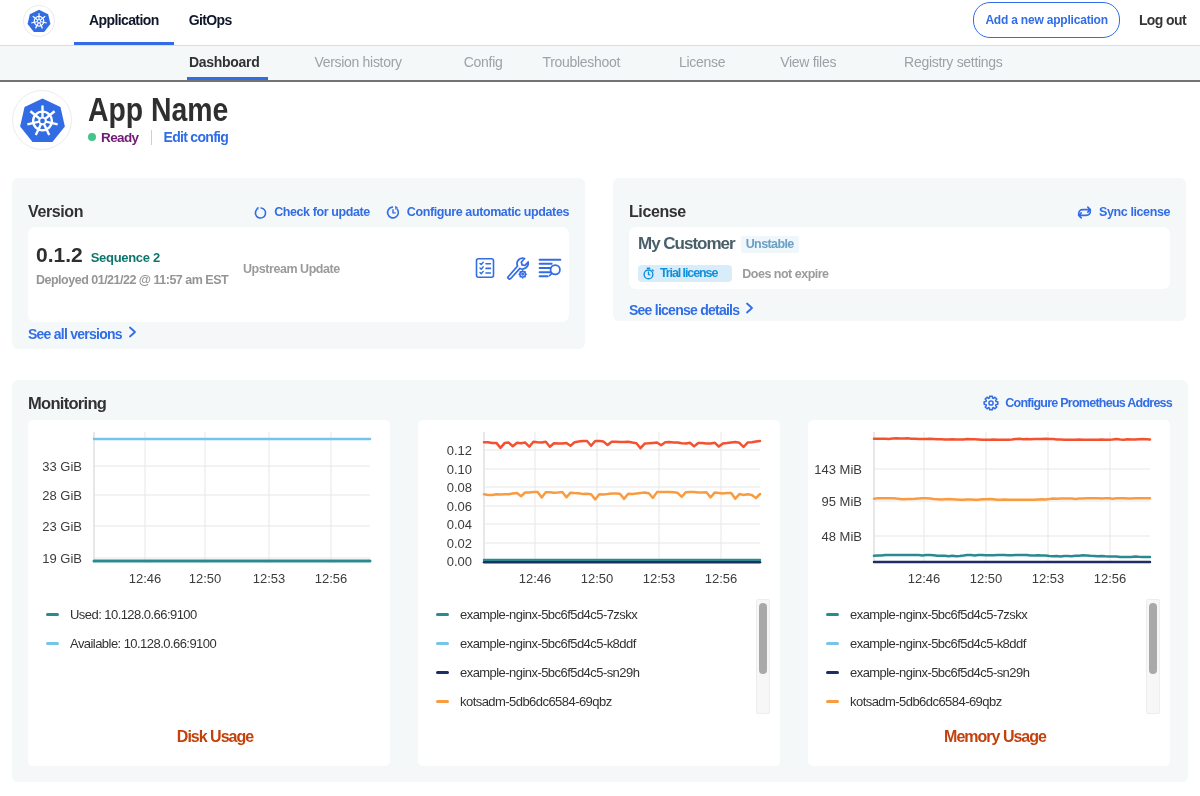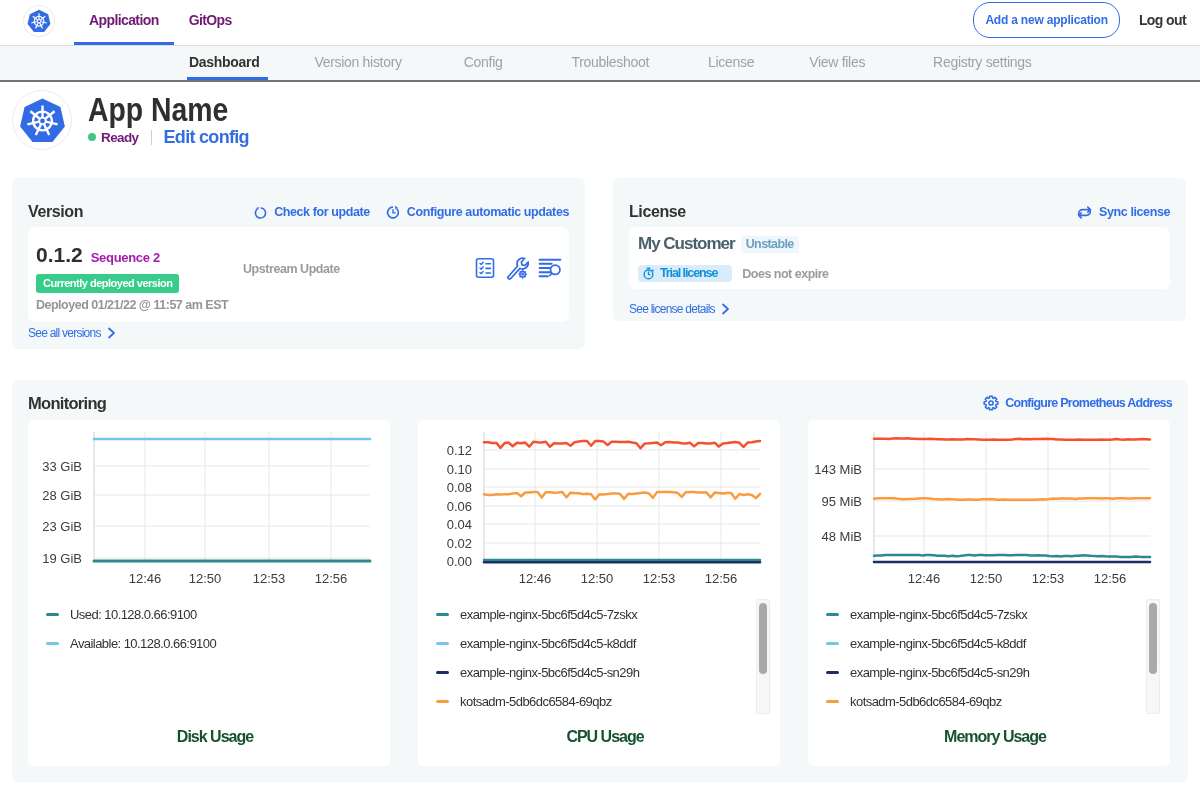--- a/index.html
+++ b/index.html
@@ -3,80 +3,80 @@
 <meta charset="utf-8">
 <style>
 * { margin:0; padding:0; box-sizing:border-box; }
 html,body { width:1200px; height:796px; background:#fff; font-family:"Liberation Sans", sans-serif; overflow:hidden; }
 a { text-decoration:none; }
 
 .navbar { height:46px; background:#fff; border-bottom:1px solid #dedede; position:relative; display:flex; align-items:stretch; }
 .nav-logo-c { position:absolute; left:24px; top:6px; width:30px; height:30px; border-radius:50%; background:#fff; box-shadow:0 0 0 1px #ececec; display:flex; align-items:center; justify-content:center; }
 .nav-logo { width:24px; height:24px; }
 .nav-tabs { margin-left:74px; display:flex; }
-.nav-tab { padding:0 15px 6px 15px; display:flex; align-items:center; font-size:14px; font-weight:600; letter-spacing:-0.6px; color:#701a75; position:relative; }
+.nav-tab { padding:0 15px 6px 15px; display:flex; align-items:center; font-size:14px; font-weight:600; letter-spacing:-0.6px; color:#0f172a; position:relative; }
 .nav-tab.active:after { content:""; position:absolute; left:0; right:0; bottom:0; height:3px; background:#326de6; }
 .nav-right { position:absolute; right:14px; top:0; height:40px; display:flex; align-items:center; }
 .btn-outline { display:inline-flex; align-items:center; justify-content:center; height:20px; padding:17px 11px; border:1px solid #326de6; border-radius:17px; color:#326de6; font-size:12px; font-weight:700; letter-spacing:-0.2px; background:#fff; }
 .logout { margin-left:19px; font-size:14px; font-weight:600; letter-spacing:-0.6px; color:#363636; }
 
 .subnav { height:36px; background:#f4f8f9; border-bottom:2px solid #737373; display:flex; padding-bottom:2px; }
 .sub-tab { display:flex; align-items:center; font-size:14px; letter-spacing:-0.3px; color:#9da2a6; position:relative; }
-.sub-tab:nth-child(1){margin-left:189px;} .sub-tab:nth-child(2){margin-left:55px;} .sub-tab:nth-child(3){margin-left:62px;} .sub-tab:nth-child(4){margin-left:69px;} .sub-tab:nth-child(5){margin-left:59px;} .sub-tab:nth-child(6){margin-left:55px;} .sub-tab:nth-child(7){margin-left:68px;}
+.sub-tab:nth-child(1){margin-left:189px;} .sub-tab:nth-child(2){margin-left:55px;} .sub-tab:nth-child(3){margin-left:62px;} .sub-tab:nth-child(4){margin-left:40px;} .sub-tab:nth-child(5){margin-left:59px;} .sub-tab:nth-child(6){margin-left:55px;} .sub-tab:nth-child(7){margin-left:68px;}
 .sub-tab.active { color:#323232; font-weight:700; }
 .sub-tab.active:after { content:""; position:absolute; left:-2px; right:-9px; bottom:-2px; height:3px; background:#326de6; }
 
 .app-header { height:96px; position:relative; background:#fff; }
 .app-icon { position:absolute; left:12px; top:8px; width:60px; height:60px; border-radius:50%; border:1px solid #ececec; background:#fff; display:flex; align-items:center; justify-content:center; }
 .app-title { position:absolute; left:88px; top:9px; font-size:33px; font-weight:700; color:#2f2f2f; transform:scaleX(0.86); transform-origin:0 0; white-space:nowrap; }
 .app-status { position:absolute; left:88px; top:46px; display:flex; align-items:center; height:18px; }
 .dot { width:8px; height:8px; border-radius:50%; background:#44c487; margin-right:5px; }
 .status-txt { font-size:13.5px; font-weight:600; letter-spacing:-0.6px; color:#701a75; }
 .vsep { width:1px; height:15px; background:#cfcfcf; margin:0 12px; }
-.editcfg { font-size:18px; font-weight:700; letter-spacing:-0.7px; color:#326de6; }
+.editcfg { font-size:14px; font-weight:700; letter-spacing:-0.7px; color:#326de6; }
 
 .cards-row { display:flex; margin:0 12px; gap:28px; }
 .card { background:#f4f8f9; border-radius:6px; padding:16px 16px 0 16px; }
 .card.version { width:573px; height:171px; }
 .card.license { width:573px; height:143px; }
 .card-head { display:flex; align-items:center; height:16px; margin-top:10px; }
 .card-title { font-size:16px; font-weight:700; letter-spacing:-0.4px; color:#323232; flex:1; }
 .head-link { display:flex; align-items:center; font-size:12.5px; font-weight:700; letter-spacing:-0.4px; color:#326de6; margin-left:15px; }
 .head-link svg { margin-right:6px; }
 .whitebox { background:#fff; border-radius:7px; margin-top:7px; position:relative; }
 .version .whitebox { height:95px; padding:14px 14px 0 8px; display:flex; }
 .license .whitebox { height:62px; padding:7px 14px 0 9px; }
 .license .see-link { margin-top:13px; }
 .vnum-row { display:flex; align-items:baseline; }
 .vnum { font-size:21px; font-weight:700; color:#2f2f2f; line-height:27px; }
-.vseq { font-size:13px; color:#a21caf; margin-left:8px; font-weight:600; letter-spacing:-0.3px;}
+.vseq { font-size:13px; color:#0f766e; margin-left:8px; font-weight:600; letter-spacing:-0.3px;}
 .green-pill { display:inline-block; margin-top:6px; background:#38cc8b; color:#fff; font-size:11px; font-weight:700; letter-spacing:-0.5px; padding:3px 7px 4px 7px; border-radius:3px; }
 .deployed { margin-top:5px; font-size:12.5px; font-weight:600; letter-spacing:-0.5px; color:#959595; }
 .upstream { position:absolute; left:215px; top:35px; font-size:12.5px; font-weight:700; letter-spacing:-0.45px; color:#9b9b9b; }
 .vicons { position:absolute; right:7px; top:29px; display:flex; align-items:center; gap:9px; }
-.see-link { display:flex; align-items:center; margin-top:4px; font-size:12px; font-weight:400; letter-spacing:-0.75px; color:#326de6; }
+.see-link { display:flex; margin-top:4px; font-size:14px; font-weight:700; letter-spacing:-0.75px; color:#326de6; }
 .see-link svg { margin-left:6px; }
 .cust-row { display:flex; align-items:center; }
 .cust-name { font-size:17px; font-weight:700; letter-spacing:-1px; color:#49606b; }
 .pill-unstable { margin-left:6px; background:#eff7fc; color:#6ba0c2; font-size:12.5px; font-weight:600; letter-spacing:-0.6px; padding:1px 5px 2px 5px; border-radius:2px; }
 .lic-row2 { display:flex; align-items:center; margin-top:11px; }
 .pill-trial { display:inline-flex; align-items:center; background:#d9ecf9; color:#1191dc; font-size:12.5px; font-weight:700; letter-spacing:-1.1px; padding:1px 15px 2px 4px; border-radius:4px; }
 .pill-trial svg { margin-right:5px; flex:none; }
 .noexpire { margin-left:10px; font-size:12.5px; font-weight:600; letter-spacing:-0.5px; color:#9b9b9b; }
 
 .monitoring { margin:31px 12px 0 12px; background:#f4f8f9; border-radius:6px; height:402px; padding:13px 16px 0 16px; position:relative; }
 .mon-head { display:flex; align-items:center; height:20px; }
 .mon-title { font-size:16.5px; font-weight:700; letter-spacing:-0.7px; color:#323232; flex:1; }
 .charts-row { display:flex; gap:28px; margin-top:7px; }
 .chart-card { width:362px; height:346px; background:#fff; border-radius:5px; position:relative; }
 .legend { position:absolute; left:0; top:180px; }
 .legend-row { height:29px; display:flex; align-items:center; }
 .dash { width:13px; height:3px; border-radius:2px; margin-left:18px; margin-right:11px; flex:none; }
 .legend-txt { font-size:13px; letter-spacing:-0.55px; color:#323232; }
-.chart-title { position:absolute; left:12px; right:0; top:308px; text-align:center; font-size:16px; font-weight:700; letter-spacing:-1px; color:#14532d; }
+.chart-title { position:absolute; left:12px; right:0; top:308px; text-align:center; font-size:16px; font-weight:700; letter-spacing:-1px; color:#c2410c; }
 .scrollbar { position:absolute; right:10px; top:179px; width:14px; height:115px; background:#f7f7f7; border:1px solid #ededed; border-radius:2px; }
 .thumb { position:absolute; left:2px; top:3px; width:8px; height:71px; background:#a9a9a9; border-radius:4px; }
 </style>
 </head>
 <body>
 
 <div class="navbar">
   <div class="nav-logo-c">
       <svg class="nav-logo" viewBox="0 0 100 100">
     <polygon points="50,3 88.2,21.4 97.6,62.7 71.2,95.8 28.8,95.8 2.4,62.7 11.8,21.4" fill="#326ce5"></polygon>
@@ -152,21 +152,20 @@
             <path d="M10.0 1.8 L12.8 3.5 L10.4 5.7 Z" fill="#326de6" stroke="none"></path>
             <path d="M8 5.8 L8 8.9 L10.2 8.9" stroke-width="1.4"></path>
           </svg>Configure automatic updates</a>
     </div>
     <div class="whitebox">
       <div>
         <div class="vnum-row">
             <span class="vnum">0.1.2</span>
             <span class="vseq">Sequence 2</span>
           </div>
-        <div><span class="green-pill">Currently deployed version</span></div>
         <div class="deployed">Deployed 01/21/22 @ 11:57 am EST</div>
       </div>
       <div class="upstream">Upstream Update</div>
       <div class="vicons">
         <svg width="22" height="22" viewBox="0 0 22 22" fill="none" stroke="#326de6" stroke-width="1.6" stroke-linecap="round" stroke-linejoin="round">
             <rect x="2.5" y="1.8" width="17" height="18.4" rx="2"></rect>
             <path d="M6 6.4 l1.2 1.2 2-2.4" stroke-width="1.4"></path>
             <path d="M6 11 l1.2 1.2 2-2.4" stroke-width="1.4"></path>
             <path d="M6 15.6 l1.2 1.2 2-2.4" stroke-width="1.4"></path>
             <line x1="12" y1="6.8" x2="16.4" y2="6.8"></line>
@@ -323,21 +322,20 @@
             <span class="legend-txt">example-nginx-5bc6f5d4c5-sn29h</span>
           </div>
         <div class="legend-row">
             <span class="dash" style="background:#f99c40"></span>
             <span class="legend-txt">kotsadm-5db6dc6584-69qbz</span>
           </div>
       </div>
       <div class="scrollbar">
           <div class="thumb"></div>
         </div>
-      <div class="chart-title">CPU Usage</div>
     </div>
     <div class="chart-card">
       <svg width="362" height="180" style="position:absolute;left:0;top:0">
           <line x1="66" y1="12" x2="66" y2="143" stroke="#d0d0d0" stroke-width="1"></line>
           <line x1="116" y1="12" x2="116" y2="143" stroke="#e7e7e7" stroke-width="1"></line>
           <line x1="178" y1="12" x2="178" y2="143" stroke="#e7e7e7" stroke-width="1"></line>
           <line x1="240" y1="12" x2="240" y2="143" stroke="#e7e7e7" stroke-width="1"></line>
           <line x1="302" y1="12" x2="302" y2="143" stroke="#e7e7e7" stroke-width="1"></line>
           <line x1="66" y1="49" x2="342" y2="49" stroke="#e7e7e7" stroke-width="1"></line>
           <text x="54" y="53.5" font-size="13" fill="#3c3c3c" text-anchor="end">143 MiB</text>

